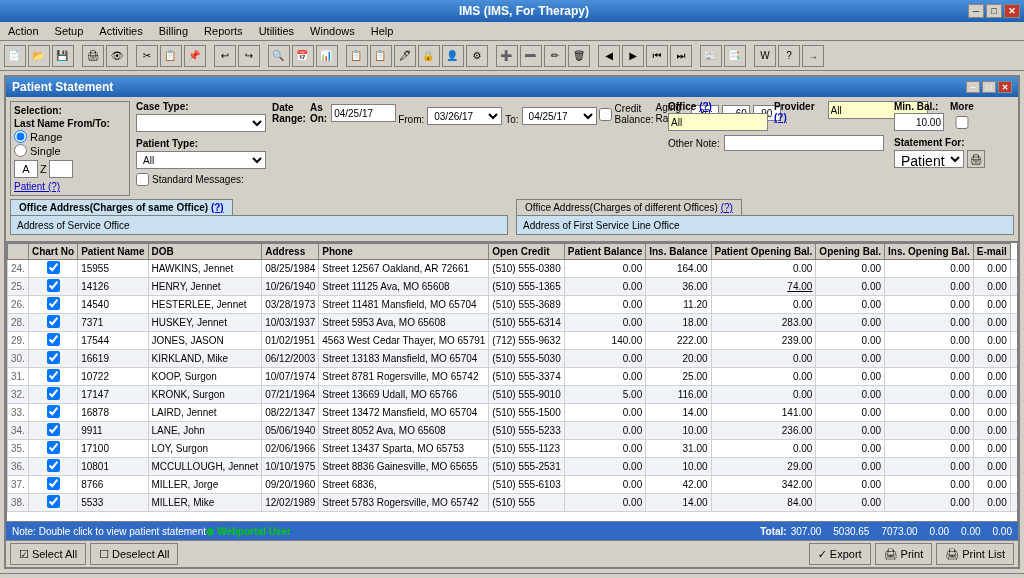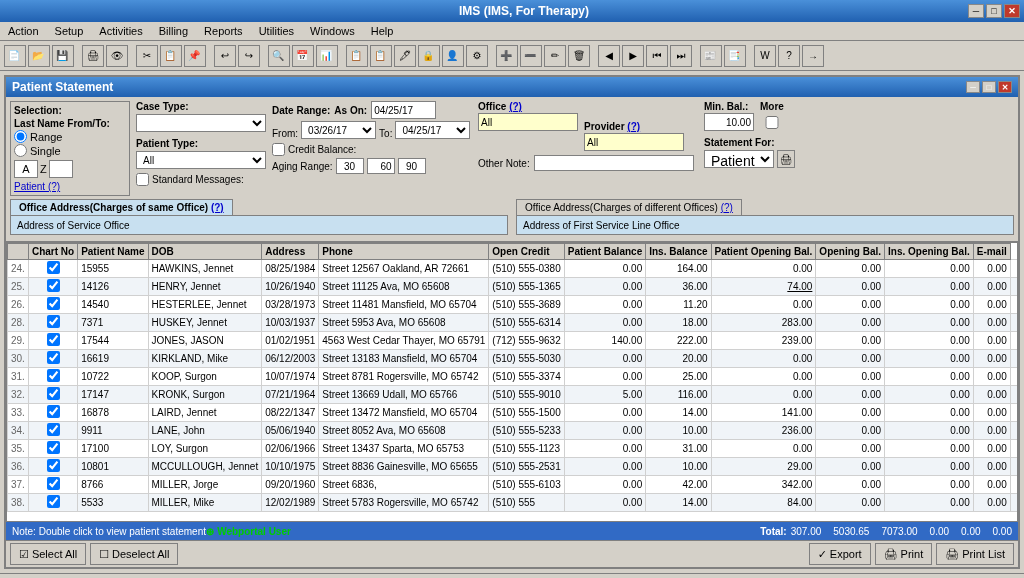--- a/index.html
+++ b/index.html
@@ -327,21 +327,21 @@
         <div style="font-size:10px; font-weight:bold;">Case Type:</div>
         <select style="width:130px; height:18px; font-size:10px;"><option></option></select>
         <div style="font-size:10px; font-weight:bold; margin-top:4px;">Patient Type:</div>
         <select style="width:130px; height:18px; font-size:10px;"><option>All</option></select>
         <div style="font-size:10px; display:flex; align-items:center; gap:3px; margin-top:2px;">
           <input type="checkbox" style="">
           <span>Standard Messages:</span>
         </div>
       </div>
 
-      <div style="display:flex; flex-direction:column; gap:2px; min-width:200px;">
+      <div style="display:flex; flex-direction:row; gap:2px; min-width:200px;">
         <div style="display:flex; align-items:center; gap:4px;">
           <span style="font-size:10px; font-weight:bold;">Date Range:</span>
           <span style="font-size:10px; font-weight:bold;">As On:</span>
           <input type="text" style="width: 65px; height: 18px; font-size: 10px;" value="04/25/17">
         </div>
         <div style="display:flex; align-items:flex-end; gap:3px;">
           <span style="font-size:10px;">From:</span>
           <select style="width:75px; height:18px; font-size:10px;"><option>03/26/17</option></select>
           <span style="font-size:10px;">To:</span>
           <select style="width:75px; height:18px; font-size:10px;"><option>04/25/17</option></select>
@@ -357,21 +357,21 @@
           <input type="text" style="width: 28px; height: 16px; font-size: 10px; text-align: center;" value="90">
         </div>
       </div>
 
       <div style="display:flex; flex-direction:column; gap:2px; min-width:220px;">
         <div style="display:flex; gap:6px;">
           <div style="display:flex; flex-direction:column; gap:1px;">
             <span style="font-size:10px; font-weight:bold;">Office <span class="help-link">(?)</span></span>
             <input type="text" style="width: 100px; height: 18px; font-size: 10px; background: rgb(255, 255, 204);" value="All">
           </div>
-          <div style="display:flex; flex-direction:column; gap:1px;margin-top:20px;">
+          <div style="display:flex; flex-direction:row; gap:13px;">
             <span style="font-size:10px; font-weight:bold;">Provider <span class="help-link">(?)</span></span>
             <input type="text" style="width: 100px; height: 18px; font-size: 10px; background: rgb(255, 255, 204);" value="All">
           </div>
         </div>
         <div style="display:flex; align-items:center; gap:4px; margin-top:2px;">
           <span style="font-size:10px;">Other Note:</span>
           <input type="text" style="width: 160px; height: 16px; font-size: 10px;" value="">
         </div>
       </div>
 

